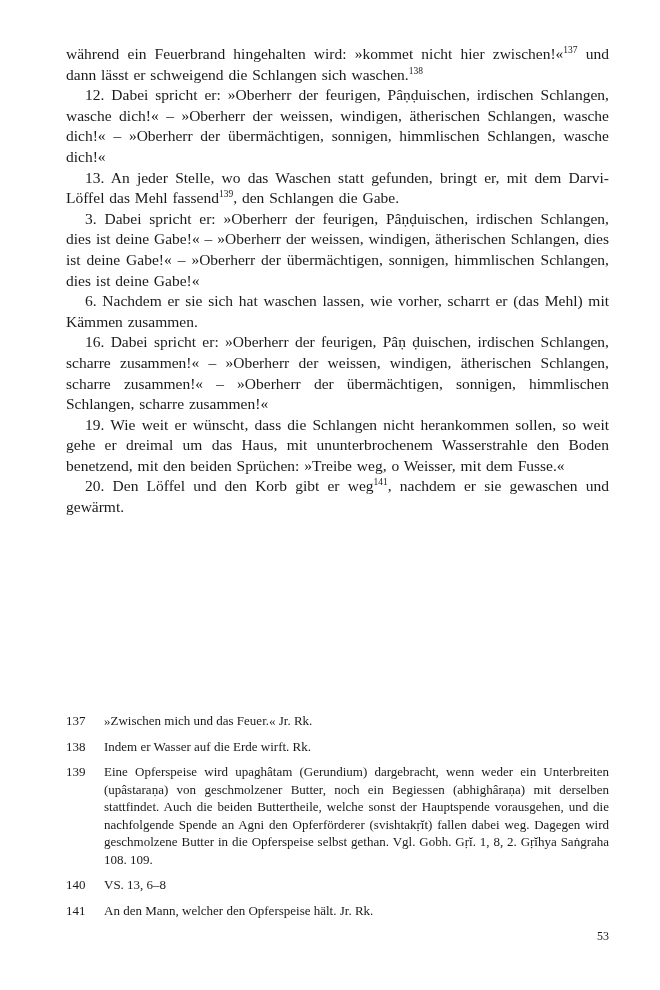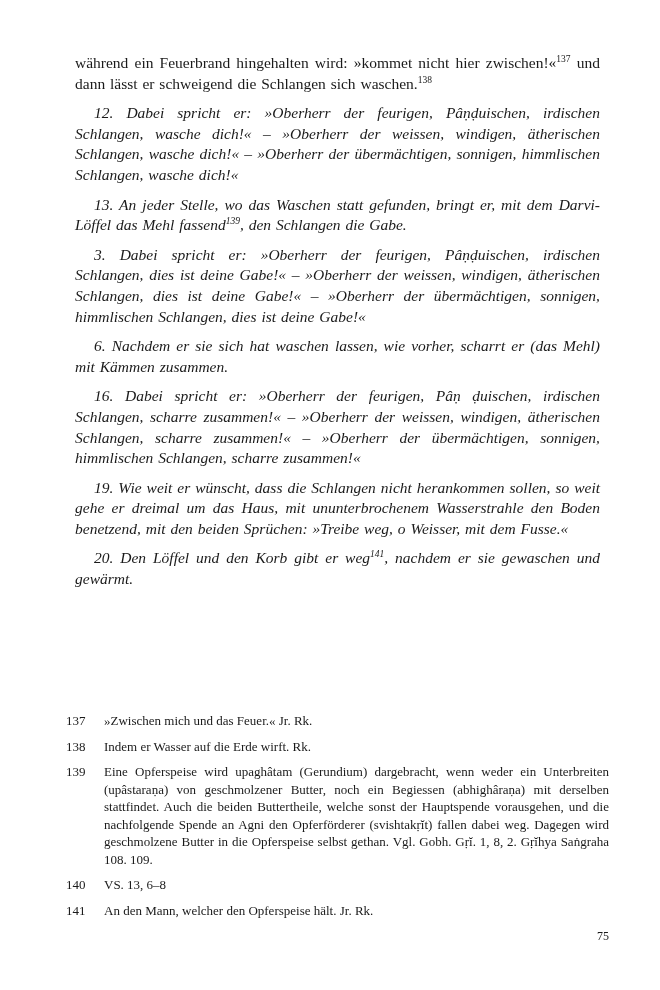--- a/index.html
+++ b/index.html
@@ -20,26 +20,25 @@
     position: absolute;
     left: 66px;
     top: 44px;
     width: 543px;
     font-size: 15.5px;
     line-height: 20.6px;
     text-align: justify;
     word-spacing: 1px;
   }
   .para {
-    margin: 9px;
+    margin: 0;
     padding: 0;
   }
   .para.indent {
     text-indent: 19px;
-    font-style: italic;
   }
   sup.fn-ref {
     font-size: 9.5px;
     line-height: 0;
     vertical-align: super;
   }
   .footnotes {
     position: absolute;
     left: 66px;
     top: 712px;
@@ -99,14 +98,14 @@
       </div>
       <div class="fn">
         <span class="fn-num">140</span>
         <span class="fn-text">VS. 13, 6–8</span>
       </div>
       <div class="fn">
         <span class="fn-num">141</span>
         <span class="fn-text">An den Mann, welcher den Opferspeise hält. Jr. Rk.</span>
       </div>
     </section>
-  <div class="page-number">75</div>
+  <div class="page-number">53</div>
 </div>
 
 </body></html>

